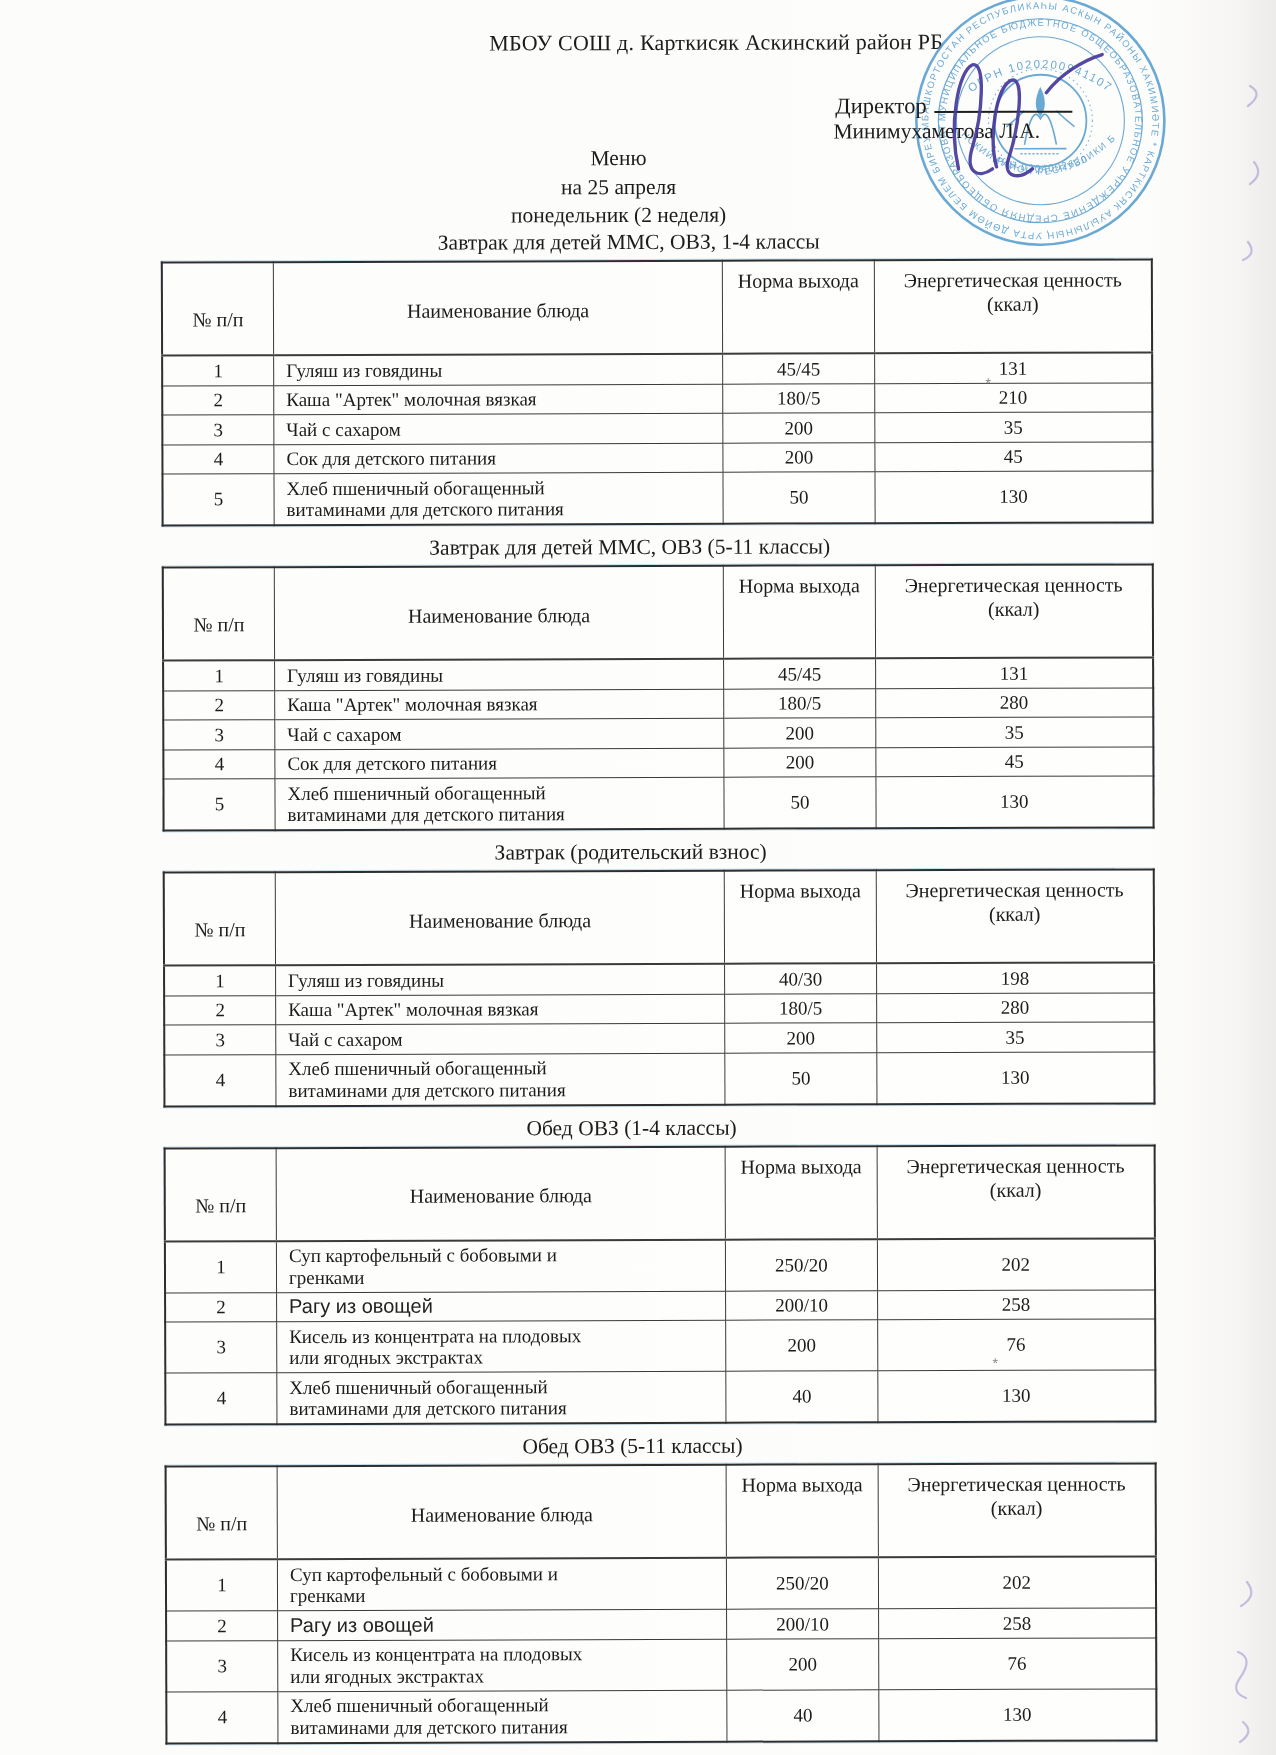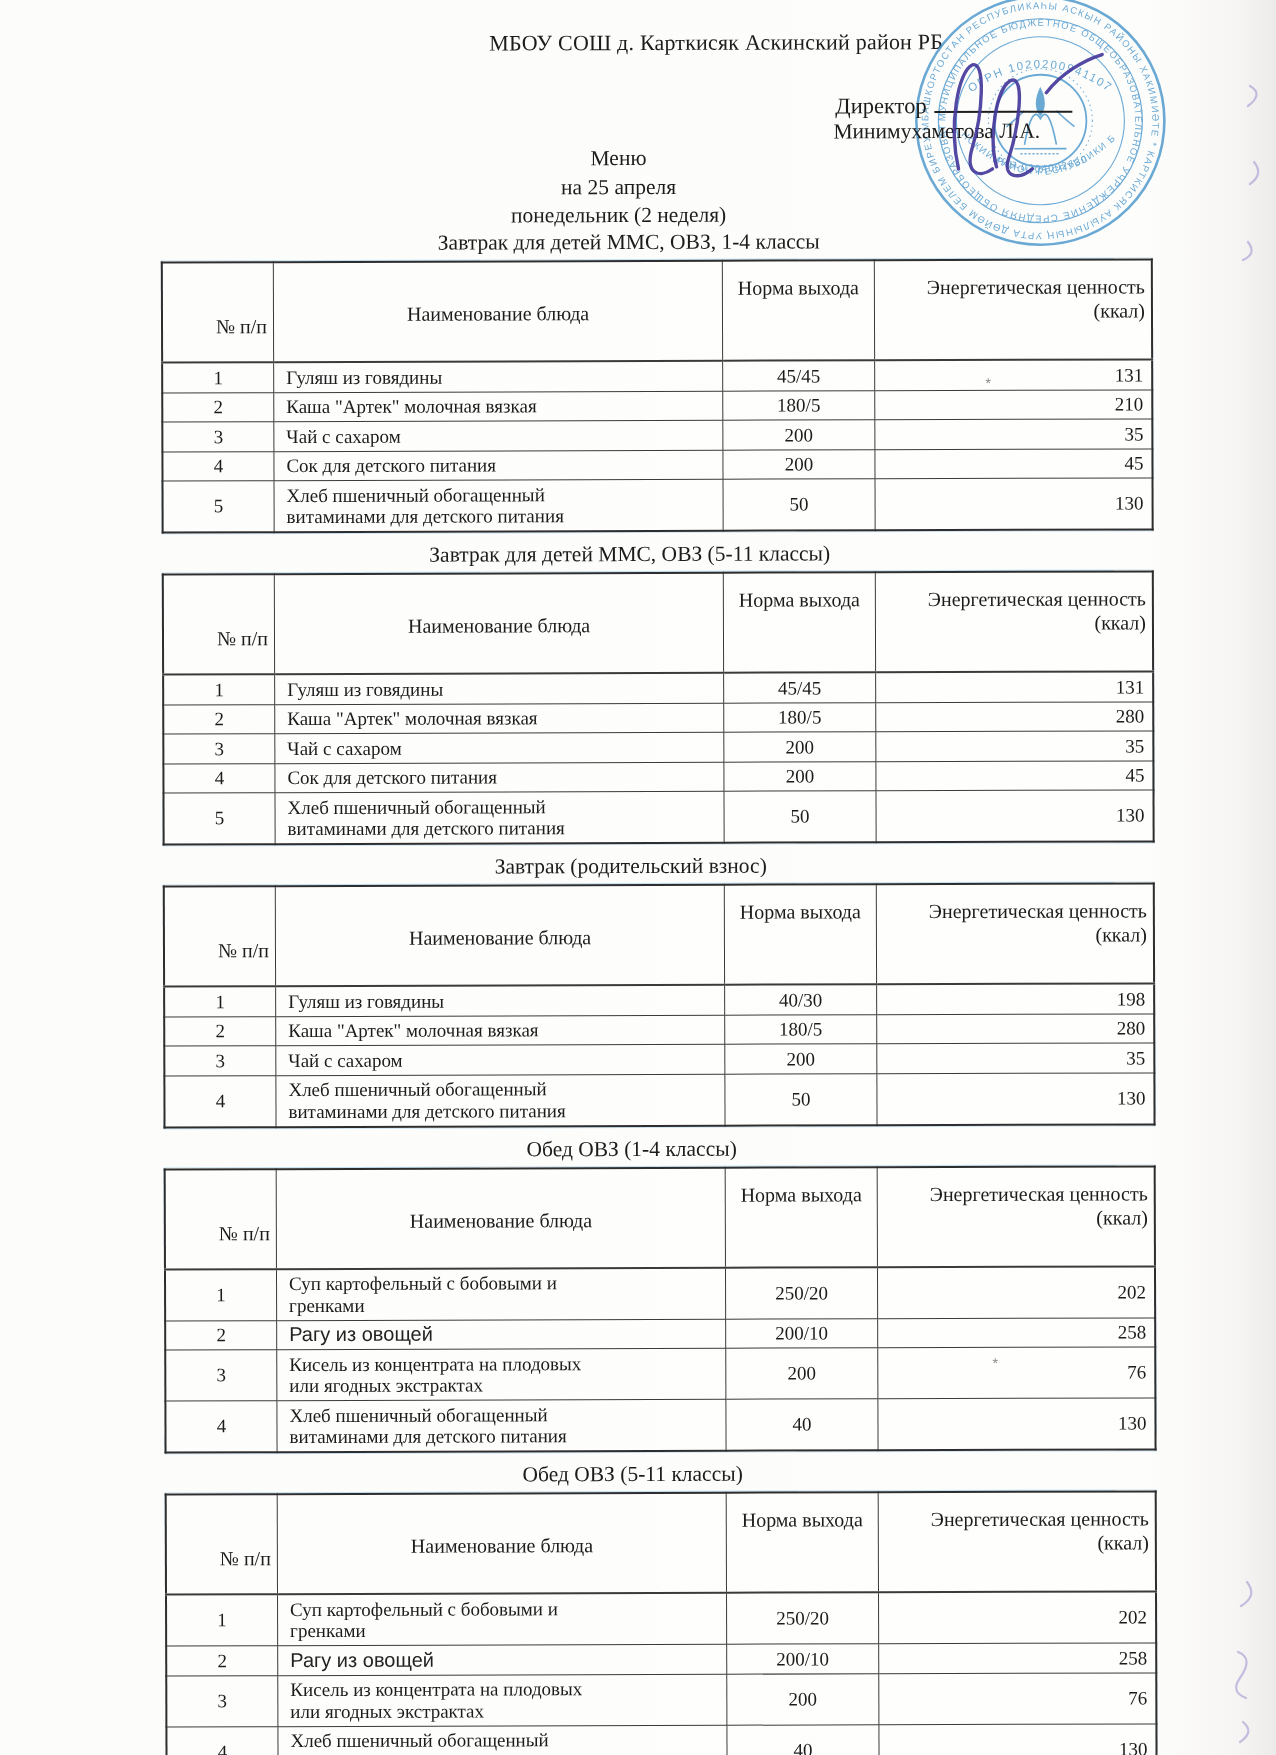--- a/index.html
+++ b/index.html
@@ -59,31 +59,31 @@
     box-shadow:0 -1px 0 rgba(125,190,228,.45),0 1px 0 rgba(125,190,228,.35);
     background:rgba(255,255,255,.4);
   }
   .menu-table th,.menu-table td{
     border:1.5px solid #3b3b3b;
   }
   .menu-table thead th{
     border-bottom-width:2.5px;height:62px;
     font-weight:normal;font-size:20px;line-height:24px;padding:4px 6px;
   }
-  .menu-table th.c0{vertical-align:middle;padding-top:32px;text-align:right;}
+  .menu-table th.c0{vertical-align:middle;padding-top:25px;}
   .menu-table th.c1{vertical-align:middle;padding-top:8px;}
-  .menu-table th.c2,.menu-table th.c3{vertical-align:top;padding-top:14px;}
+  .menu-table th.c2,.menu-table th.c3{vertical-align:top;padding-top:7px;}
   .menu-table td{
     font-size:19px;line-height:21.5px;padding:3.5px 8px;vertical-align:middle;
   }
   .c0{width:10.5%;text-align:center;}
   .c1{width:46.5%;text-align:center;}
   td.c1{text-align:left;padding-left:12px;padding-right:118px;}
   .c2{width:14.8%;text-align:center;}
-  .c3{width:28.2%;text-align:right;margin-top:19px;}
+  .c3{width:28.2%;text-align:center;margin-top:19px;}
   td.sans{
     font-family:"Liberation Sans", sans-serif;font-size:20px;font-weight:400;color:#222;
   }
 </style>
 </head>
 <body>
 
 <div class="page">
   <div class="tilt">
 

